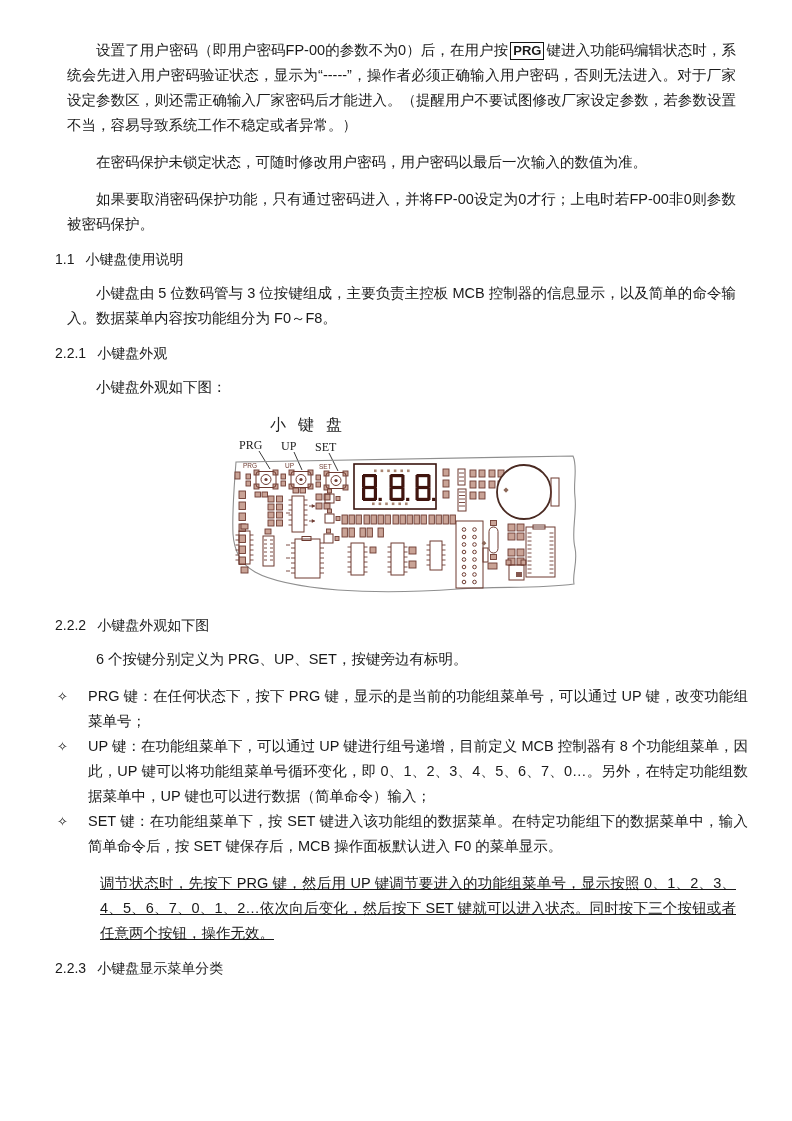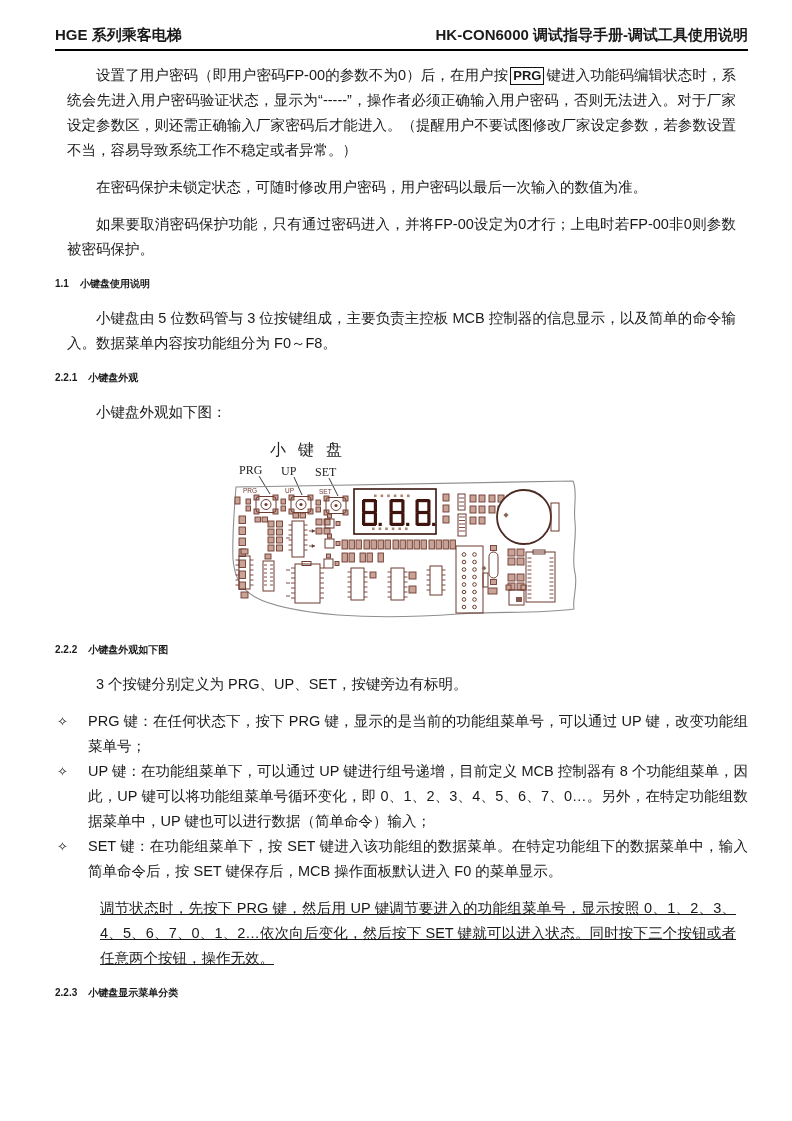--- a/index.html
+++ b/index.html
@@ -14,21 +14,21 @@
     font-size:15px; font-weight:bold; line-height:18px;
     border-bottom:2px solid #000; padding-bottom:5px;
   }
   p.body{ margin:12px; font-size:14.5px; line-height:25px; text-align:justify; }
   p.ind{ text-indent:2em; }
   .boxed{
     display:inline-block; border:1.5px solid #111; font-weight:bold;
     font-size:13px; line-height:16px; padding:0 2px; margin:0 2px;
     text-indent:0;
   }
-  h3.h{ margin:0; font-size:10px; font-weight:bold; line-height:20px; }
+  h3.h{ margin:0; font-size:14px; font-weight:normal; line-height:20px; }
   h3.h .num{ margin-right:11px; }
   .mt-intro{ margin-top:33px; }
   .mt-s11{ margin-top:26px; }
   .mt-p11{ margin-top:6px; }
   .mt-s221{ margin-top:4px; }
   .mt-pfig{ margin-top:10px; }
   .figure{ height:202px; margin:1px; }
   .kbsvg{ display:block; margin-left:147px; }
   .mt-s222{ margin-top:0px; }
   .mt-p222{ margin-top:6px; }
@@ -50,24 +50,20 @@
   .kbsvg text{ font-family:"Liberation Serif","DejaVu Serif",serif; }
   .kbsvg .dtitle{ font-size:16px; fill:#222; letter-spacing:4px; }
   .kbsvg .dcall{ font-size:12px; fill:#222; }
   .kbsvg .blab{ font-size:6.5px; fill:#6e3b31; font-family:"Liberation Sans",sans-serif; }
 </style>
 </head>
 <body>
 
 <div class="page">
 
-  <div class="hdr">
-    <span>HGE 系列乘客电梯</span>
-    <span>HK-CON6000 调试指导手册-调试工具使用说明</span>
-  </div>
 
   <p class="body ind mt-intro"><span>设置了用户密码（即用户密码FP-00的参数不为0）后，在用户按</span><span class="boxed">PRG</span><span>键进入功能码编辑状态时，系统会先进入用户密码验证状态，显示为“-----”，操作者必须正确输入用户密码，否则无法进入。对于厂家设定参数区，则还需正确输入厂家密码后才能进入。（提醒用户不要试图修改厂家设定参数，若参数设置不当，容易导致系统工作不稳定或者异常。）</span></p>
 
   <p class="body ind">在密码保护未锁定状态，可随时修改用户密码，用户密码以最后一次输入的数值为准。</p>
 
   <p class="body ind">如果要取消密码保护功能，只有通过密码进入，并将FP-00设定为0才行；上电时若FP-00非0则参数被密码保护。</p>
 
   <h3 class="h mt-s11"><span class="num">1.1</span><span>小键盘使用说明</span></h3>
 
   <p class="body ind mt-p11">小键盘由 5 位数码管与 3 位按键组成，主要负责主控板 MCB 控制器的信息显示，以及简单的命令输入。数据菜单内容按功能组分为 F0～F8。</p>
@@ -323,21 +319,21 @@
       <g>
         <rect class="cmp" x="523" y="535" width="29" height="50" stroke-width="1.3" fill="#fff"></rect>
         <rect class="cmp" x="530" y="533" width="12" height="4" fill="#fff"></rect>
         <path class="pin" d="M524.5 541 h4 M524.5 545 h4 M524.5 549 h4 M524.5 553 h4 M524.5 557 h4 M524.5 561 h4 M524.5 565 h4 M524.5 569 h4 M524.5 573 h4 M524.5 577 h4 M524.5 581 h4 M546.5 541 h4 M546.5 545 h4 M546.5 549 h4 M546.5 553 h4 M546.5 557 h4 M546.5 561 h4 M546.5 565 h4 M546.5 569 h4 M546.5 573 h4 M546.5 577 h4 M546.5 581 h4"></path>
       </g>
     </svg>
   </div>
 
   <h3 class="h mt-s222"><span class="num">2.2.2</span><span>小键盘外观如下图</span></h3>
 
-  <p class="body ind mt-p222">3 个按键分别定义为 PRG、UP、SET，按键旁边有标明。</p>
+  <p class="body ind mt-p222">6 个按键分别定义为 PRG、UP、SET，按键旁边有标明。</p>
 
   <ul class="bullets">
     <li><span class="mark">✧</span><span>PRG 键：在任何状态下，按下 PRG 键，显示的是当前的功能组菜单号，可以通过 UP 键，改变功能组菜单号；</span></li>
     <li><span class="mark">✧</span><span>UP 键：在功能组菜单下，可以通过 UP 键进行组号递增，目前定义 MCB 控制器有 8 个功能组菜单，因此，UP 键可以将功能组菜单号循环变化，即 0、1、2、3、4、5、6、7、0…。另外，在特定功能组数据菜单中，UP 键也可以进行数据（简单命令）输入；</span></li>
     <li><span class="mark">✧</span><span>SET 键：在功能组菜单下，按 SET 键进入该功能组的数据菜单。在特定功能组下的数据菜单中，输入简单命令后，按 SET 键保存后，MCB 操作面板默认进入 F0 的菜单显示。</span></li>
   </ul>
 
   <p class="body closing">调节状态时，先按下 PRG 键，然后用 UP 键调节要进入的功能组菜单号，显示按照 0、1、2、3、4、5、6、7、0、1、2…依次向后变化，然后按下 SET 键就可以进入状态。同时按下三个按钮或者任意两个按钮，操作无效。</p>
 
   <h3 class="h mt-s223"><span class="num">2.2.3</span><span>小键盘显示菜单分类</span></h3>

